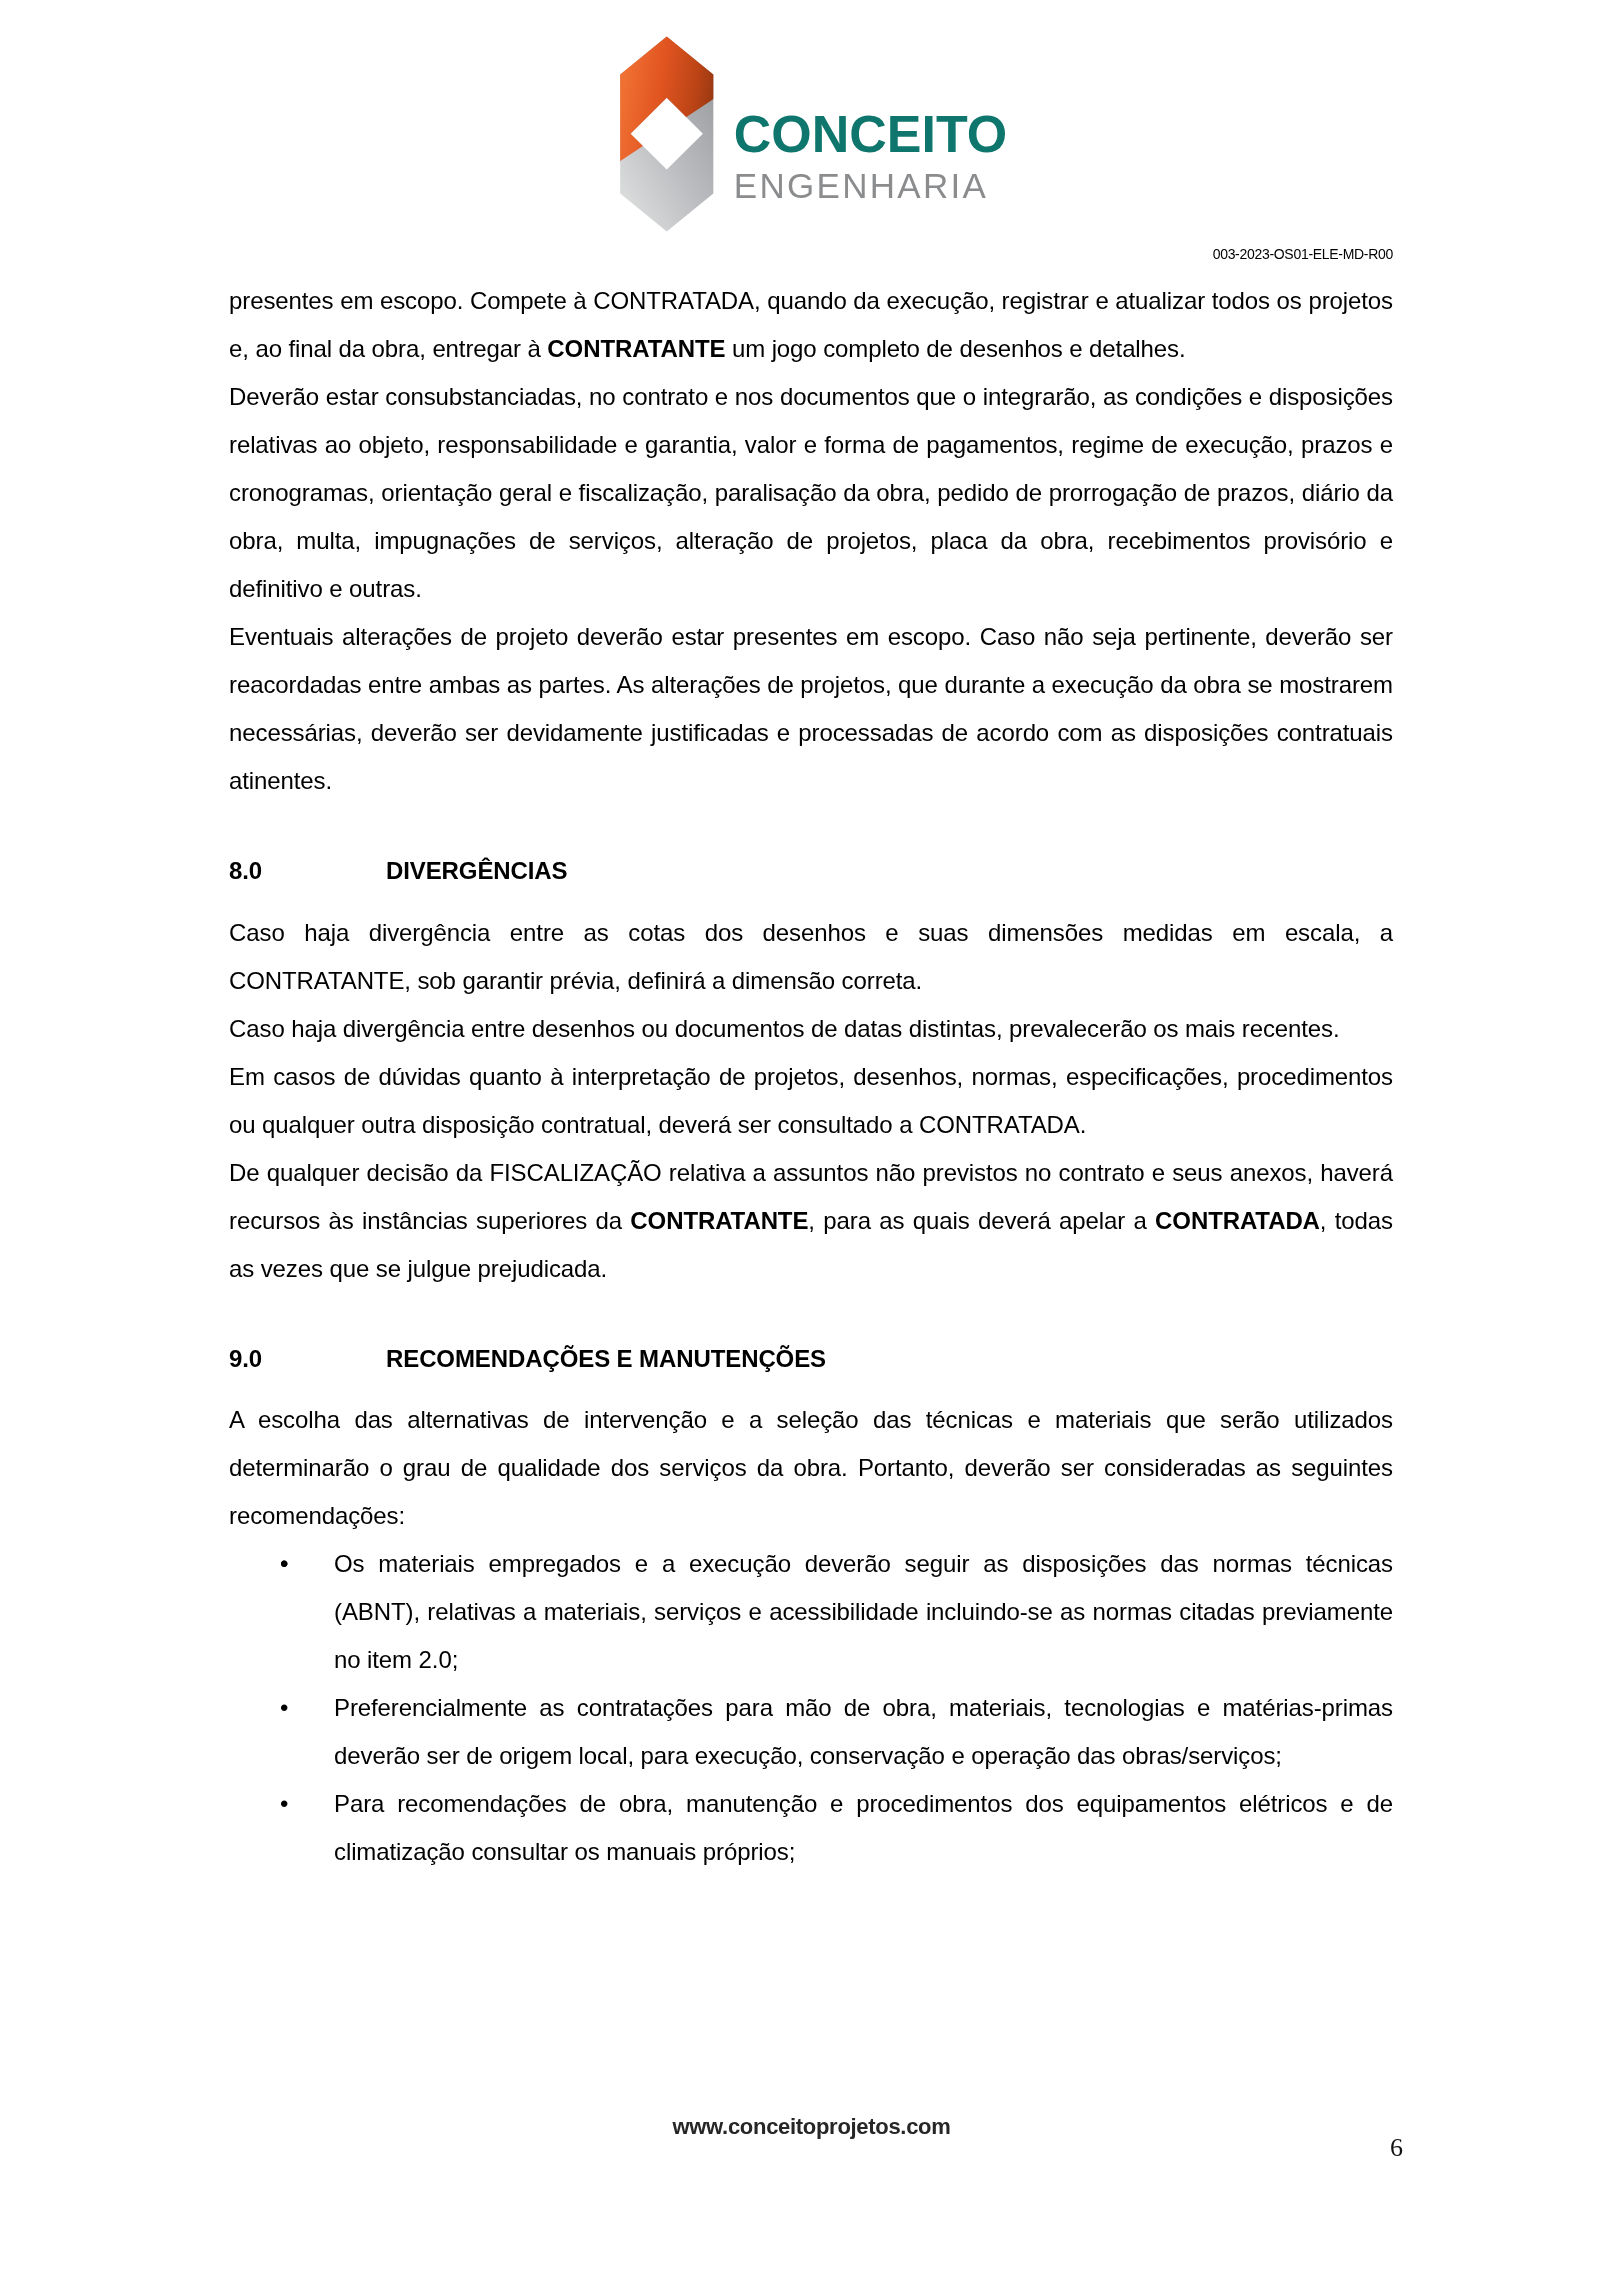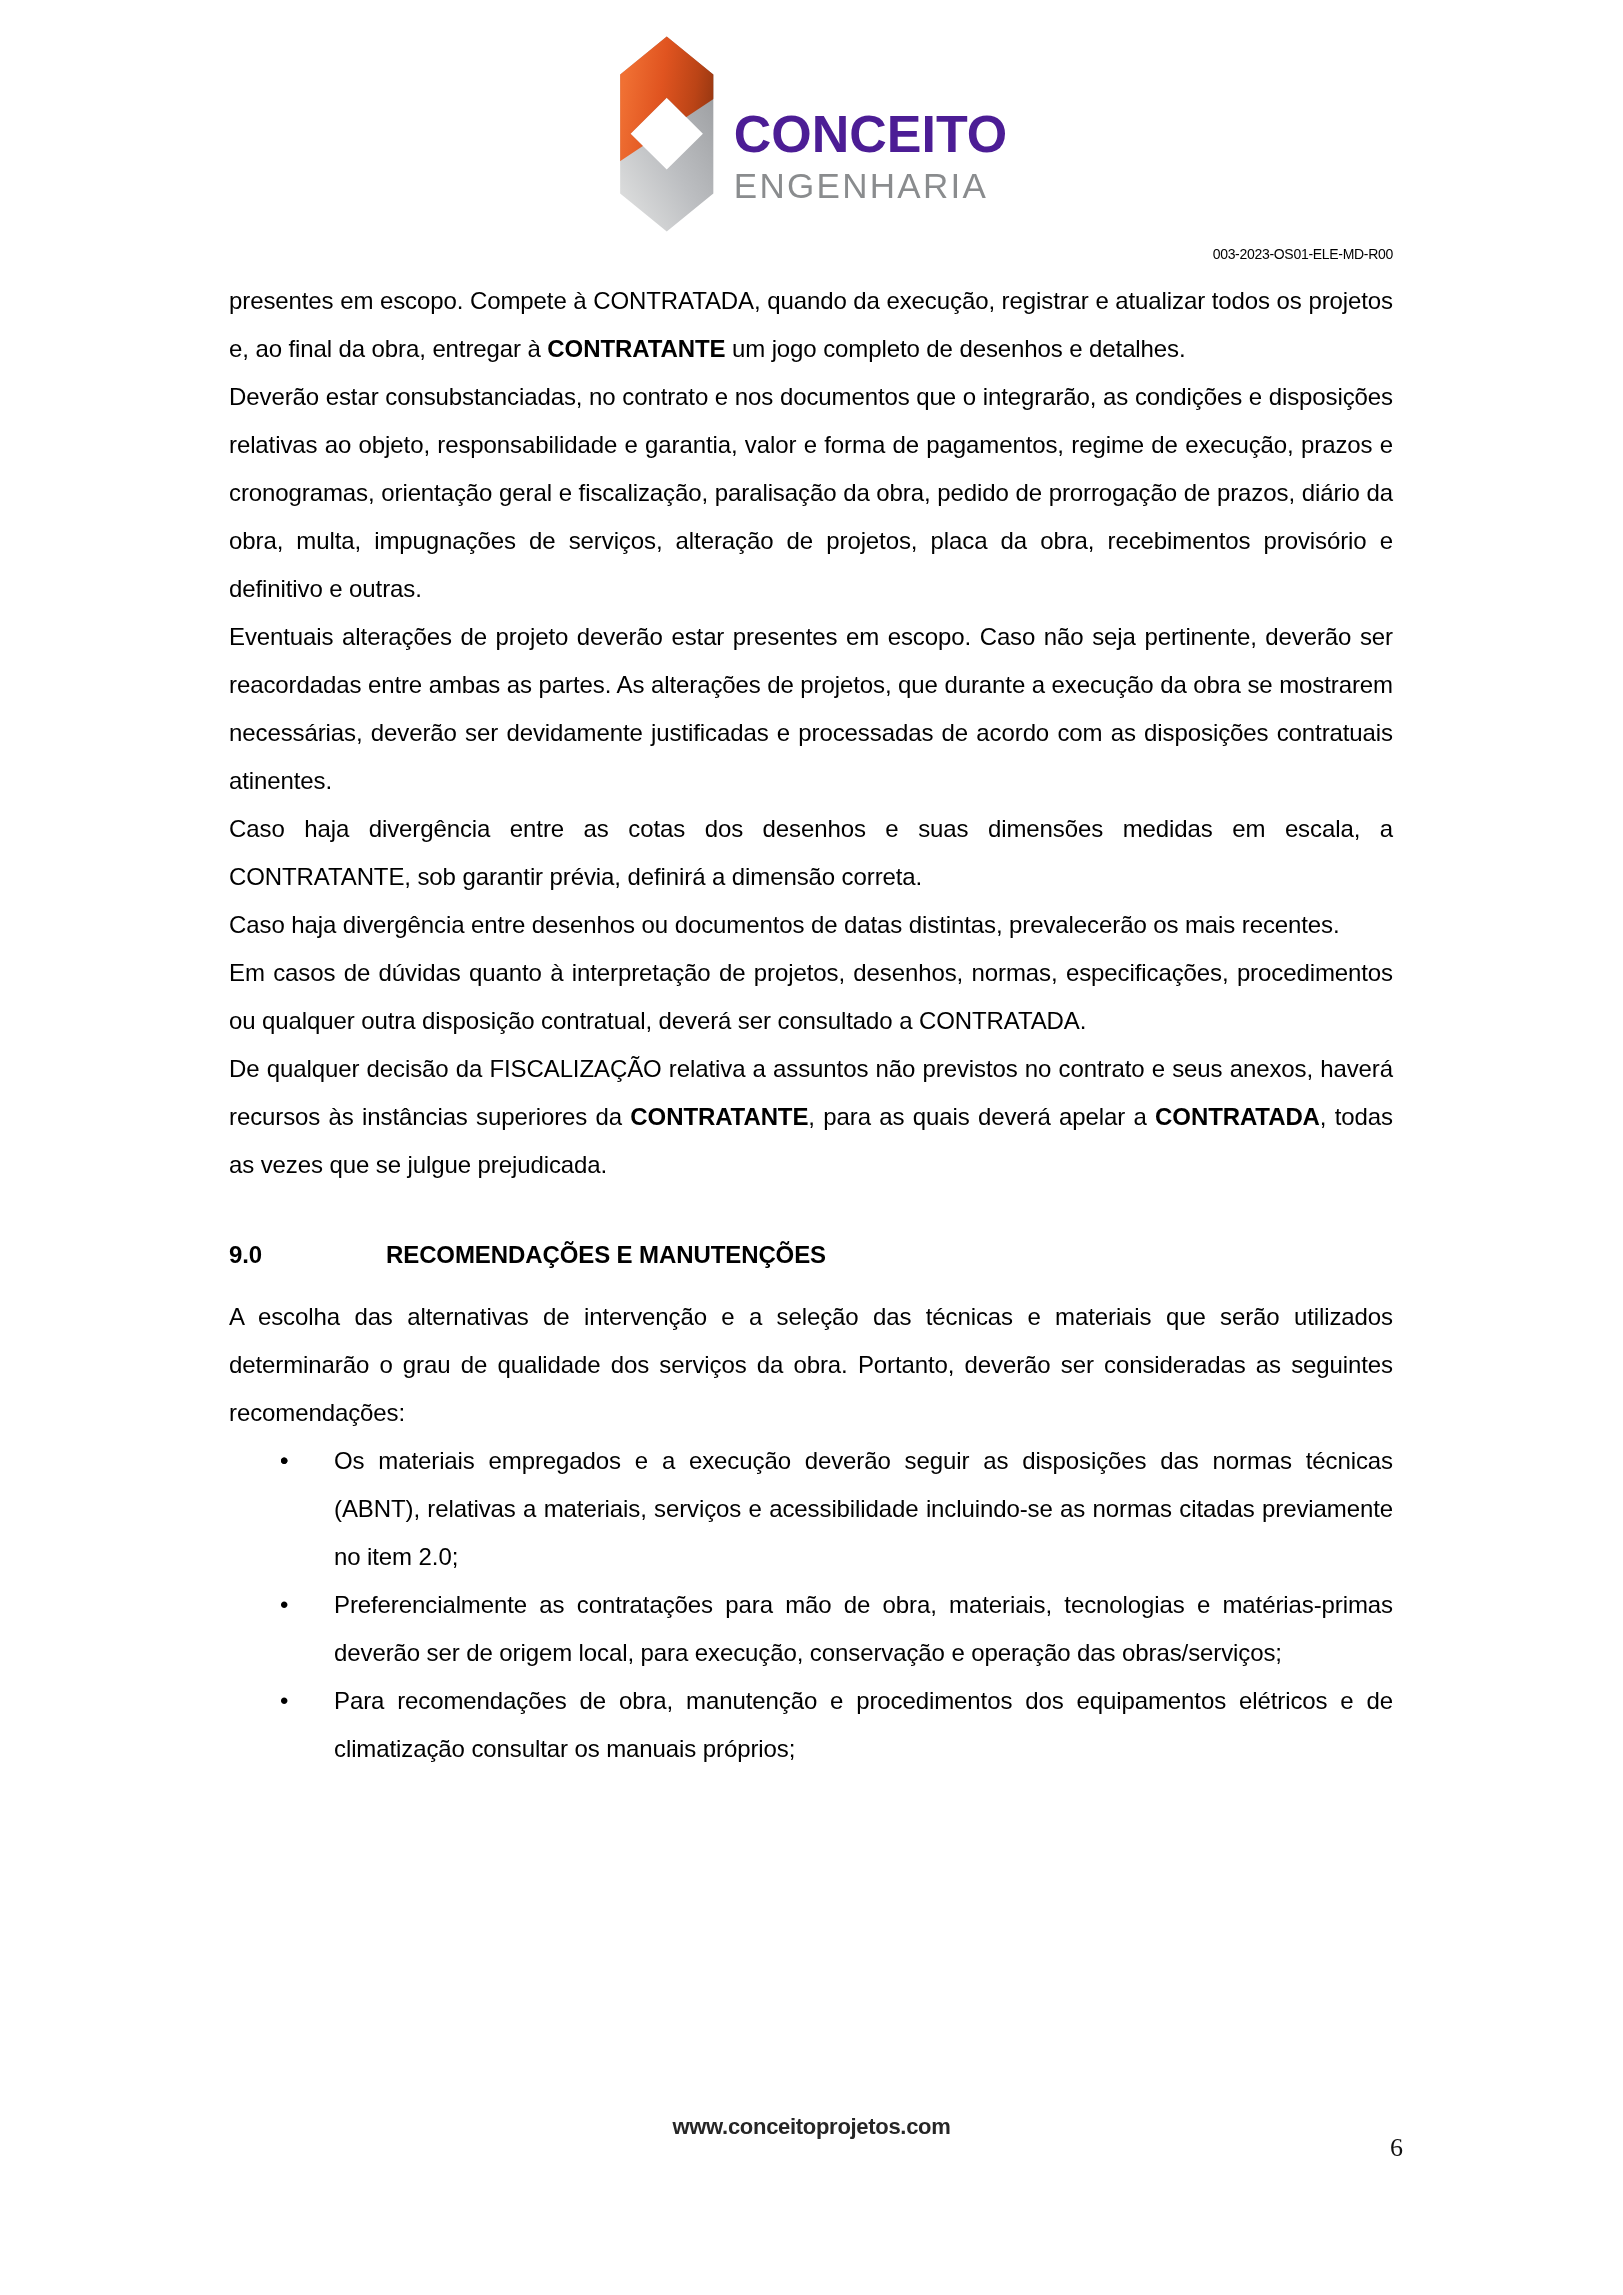--- a/index.html
+++ b/index.html
@@ -8,21 +8,21 @@
     font-family:"Liberation Sans",sans-serif;color:#000;overflow:hidden;
   }
   
   .logo-block{
     position:absolute;top:34px;left:50%;transform:translateX(-50%);
     display:flex;align-items:center;gap:17px;
   }
   .logo-icon svg{width:101px;height:200px;display:block;}
   .logo-text{display:flex;flex-direction:column;justify-content:center;margin-top:23.6px;}
   .logo-brand{
-    font-size:52px;font-weight:bold;color:#4c1d95;letter-spacing:0px;line-height:1.05;margin-top:20px;
+    font-size:52px;font-weight:bold;color:#0f766e;letter-spacing:0px;line-height:1.05;margin-top:20px;
   }
   .logo-sub{
     font-size:35px;font-weight:400;color:#8a8c8e;letter-spacing:2.3px;line-height:1.05;margin-top:6.5px;
   }
   
   .doc-code{
     position:absolute;top:246px;right:230px;font-size:14px;color:#000;
     letter-spacing:-0.3px;
   }
   
@@ -90,20 +90,24 @@
     <div>
 
         <p class="para">presentes em escopo. Compete à CONTRATADA, quando da execução, registrar e atualizar todos os projetos e, ao final da obra, entregar à <b>CONTRATANTE</b> um jogo completo de desenhos e detalhes.</p>
 
         <p class="para">Deverão estar consubstanciadas, no contrato e nos documentos que o integrarão, as condições e disposições relativas ao objeto, responsabilidade e garantia, valor e forma de pagamentos, regime de execução, prazos e cronogramas, orientação geral e fiscalização, paralisação da obra, pedido de prorrogação de prazos, diário da obra, multa, impugnações de serviços, alteração de projetos, placa da obra, recebimentos provisório e definitivo e outras.</p>
 
         <p class="para">Eventuais alterações de projeto deverão estar presentes em escopo. Caso não seja pertinente, deverão ser reacordadas entre ambas as partes. As alterações de projetos, que durante a execução da obra se mostrarem necessárias, deverão ser devidamente justificadas e processadas de acordo com as disposições contratuais atinentes.</p>
       </div>
 
     <section>
+      <div class="heading">
+        <span class="num">8.0</span>
+        <span class="title">DIVERGÊNCIAS</span>
+      </div>
       <div>
 
           <p class="para">Caso haja divergência entre as cotas dos desenhos e suas dimensões medidas em escala, a CONTRATANTE, sob garantir prévia, definirá a dimensão correta.</p>
 
           <p class="para">Caso haja divergência entre desenhos ou documentos de datas distintas, prevalecerão os mais recentes.</p>
 
           <p class="para">Em casos de dúvidas quanto à interpretação de projetos, desenhos, normas, especificações, procedimentos ou qualquer outra disposição contratual, deverá ser consultado a CONTRATADA.</p>
 
           <p class="para">De qualquer decisão da FISCALIZAÇÃO relativa a assuntos não previstos no contrato e seus anexos, haverá recursos às instâncias superiores da <b>CONTRATANTE</b>, para as quais deverá apelar a <b>CONTRATADA</b>, todas as vezes que se julgue prejudicada.</p>
         </div>

